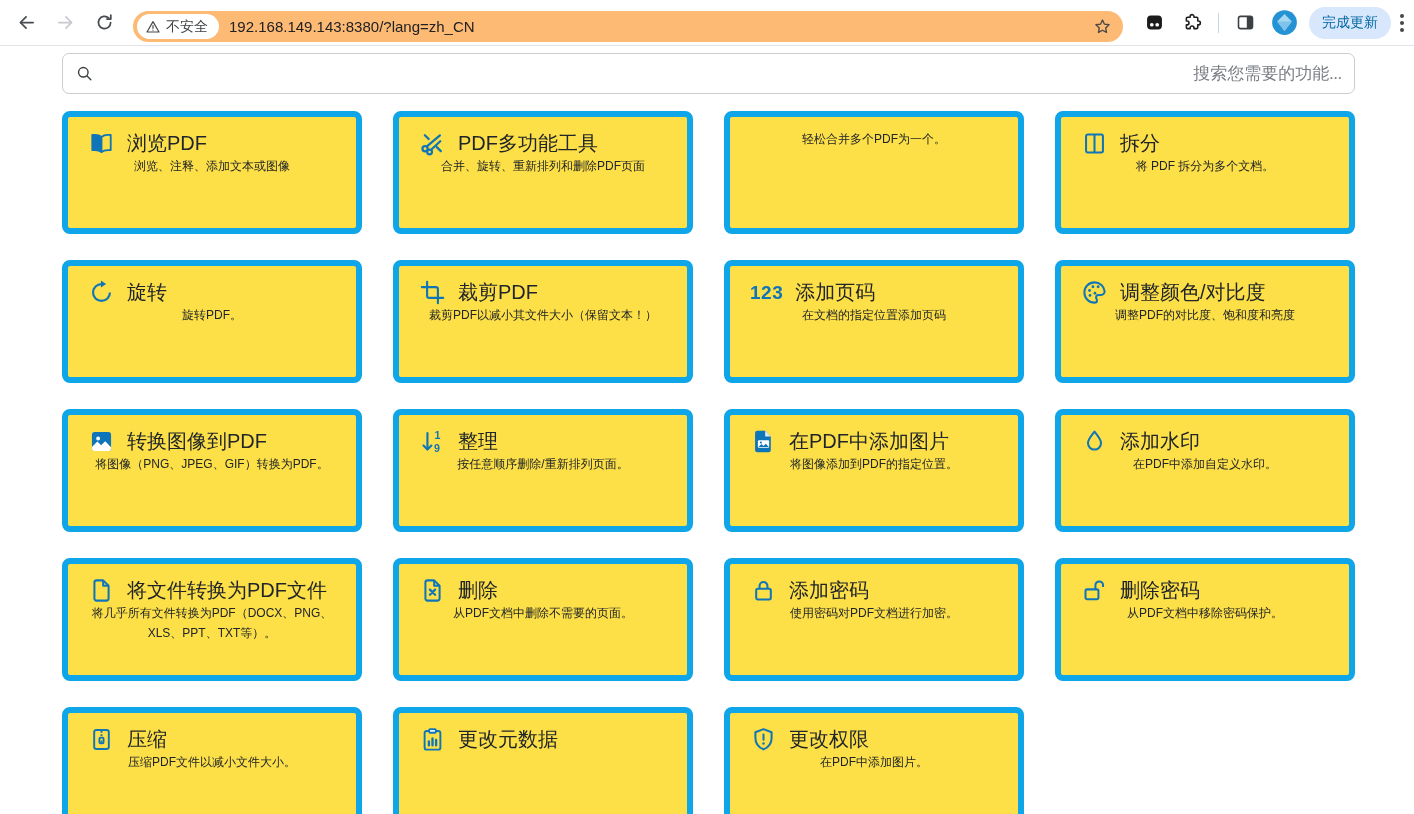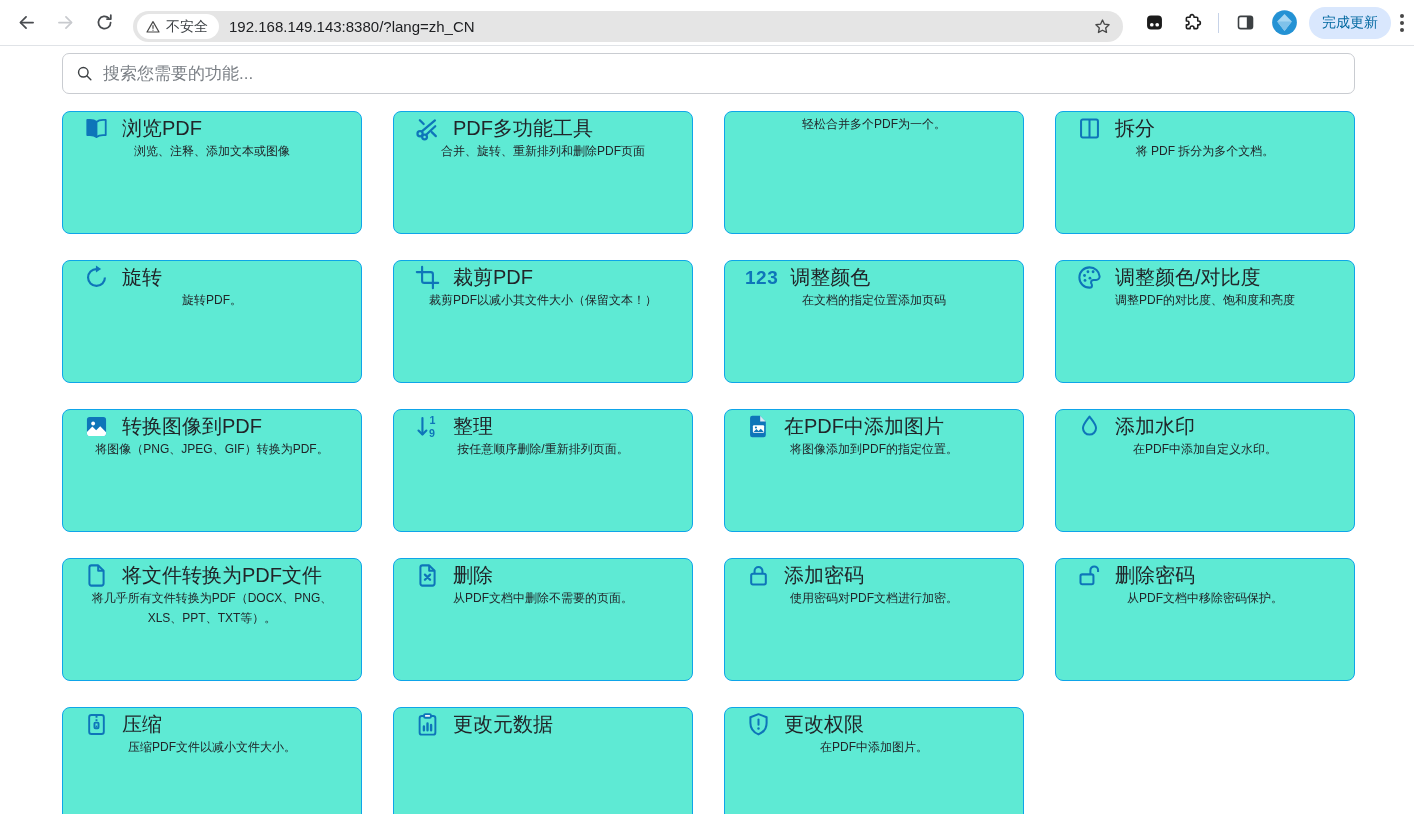--- a/index.html
+++ b/index.html
@@ -5,21 +5,21 @@
   * { margin:0; padding:0; box-sizing:border-box; }
   html,body { width:1414px; height:814px; overflow:hidden; background:#fff;
     font-family:"Liberation Sans","DejaVu Sans",sans-serif; }
 
   
   .toolbar { height:46px; display:flex; align-items:center; padding:0 6px 0 10px;
     background:#fff; border-bottom:1px solid #e0e3e7; }
   .nav-btn { width:32px; height:32px; display:flex; align-items:center; justify-content:center;
     border-radius:50%; flex:0 0 auto; margin-right:7px; }
   .nav-btn svg { width:21px; height:21px; }
-  .omnibox { flex:1; min-width:0; height:31px; background:#e5e5e5; border-radius:16px;
+  .omnibox { flex:1; min-width:0; height:31px; background:#fdba74; border-radius:16px;
     display:flex; align-items:center; padding:0 8px 0 4px; margin:8px 12px 0 6px; }
   .security-chip { background:#fff; border-radius:13px; height:25px; display:flex; align-items:center;
     gap:5px; padding:0 11px 0 8px; color:#3f4347; font-size:14px; flex:0 0 auto; }
   .security-chip svg { width:16px; height:16px; }
   .url-text { margin-left:10px; color:#202124; font-size:15px; flex:1; white-space:nowrap;
     overflow:hidden; }
   .star-btn { width:26px; height:26px; display:flex; align-items:center; justify-content:center; flex:0 0 auto; }
   .star-btn svg { width:19px; height:19px; }
   .tb-icon { width:30px; height:30px; display:flex; align-items:center; justify-content:center;
     flex:0 0 auto; margin:0 4px; }
@@ -32,27 +32,27 @@
     flex:0 0 auto; margin-left:4px; }
   .kebab { display:flex; flex-direction:column; gap:3px; padding:0 4px; margin-left:5px; flex:0 0 auto; }
   .kebab i { width:4px; height:4px; border-radius:50%; background:#474747; display:block; }
 
   
   .container { margin:0 59px 0 62px; }
   .search-box { margin-top:7px; height:41px; border:1px solid #c9ccd1; border-radius:7px;
     display:flex; align-items:center; padding:0 12px; background:#fff; }
   .search-box svg { width:19px; height:19px; flex:0 0 auto; }
   .search-box input { border:none; outline:none; flex:1; font-size:17px; color:#202124;
-    margin-left:9px; background:transparent; font-family:Liberation Sans, sans-serif; }
+    margin-left:9px; background:transparent; font-family:Liberation Serif, serif;text-align:right; }
   .search-box input::placeholder { color:#7a7f85; }
 
   .grid { margin-top:17px; display:grid; grid-template-columns:repeat(4,1fr);
     gap:26px 31px; padding-bottom:40px; }
-  .card { background:#5eead4; border:1px solid #0ea5e9; border-radius:8px;
-    padding:3px 20px 15px; min-height:123px; cursor:pointer; }
+  .card { background:#fde047; border:6px solid #0ea5e9; border-radius:8px;
+    padding:13px 20px 15px; min-height:123px; cursor:pointer; }
   .card-head { display:flex; align-items:center; gap:12px; }
   .card-icon { width:27px; height:27px; color:#0e75b9; flex:0 0 auto; display:flex;
     align-items:center; justify-content:center; }
   .card-icon svg { width:100%; height:100%; }
   .card-icon.text-icon { width:auto; font-size:19px; font-weight:700; letter-spacing:.5px; }
   .card-title { font-size:20px; font-weight:500; color:#212529; }
   .card-desc { font-size:12px; line-height:1.66; color:#212529;text-align:center; }
 </style>
 </head>
 <body>
@@ -207,21 +207,21 @@
             </svg>
           </span>
       <span class="card-title">裁剪PDF</span>
     </div>
     <div class="card-desc">裁剪PDF以减小其文件大小（保留文本！）</div>
   </div>
 
   <div class="card">
     <div class="card-head">
       <span class="card-icon text-icon">123</span>
-      <span class="card-title">调整颜色</span>
+      <span class="card-title">添加页码</span>
     </div>
     <div class="card-desc">在文档的指定位置添加页码</div>
   </div>
 
   <div class="card">
     <div class="card-head">
       <span class="card-icon">
             <svg viewBox="0 0 24 24">
               <path fill="none" stroke="currentColor" stroke-width="1.8" d="M12 3a9 9 0 1 0 0 18c1.5 0 2.2-.9 2.2-2 0-1-.8-1.6-.8-2.6 0-1.2 1-2.2 2.4-2.2h2.1A3.1 3.1 0 0 0 21 11C20.7 6.4 16.8 3 12 3z"></path>
               <circle cx="7.6" cy="10.2" r="1.25" fill="currentColor"></circle>

